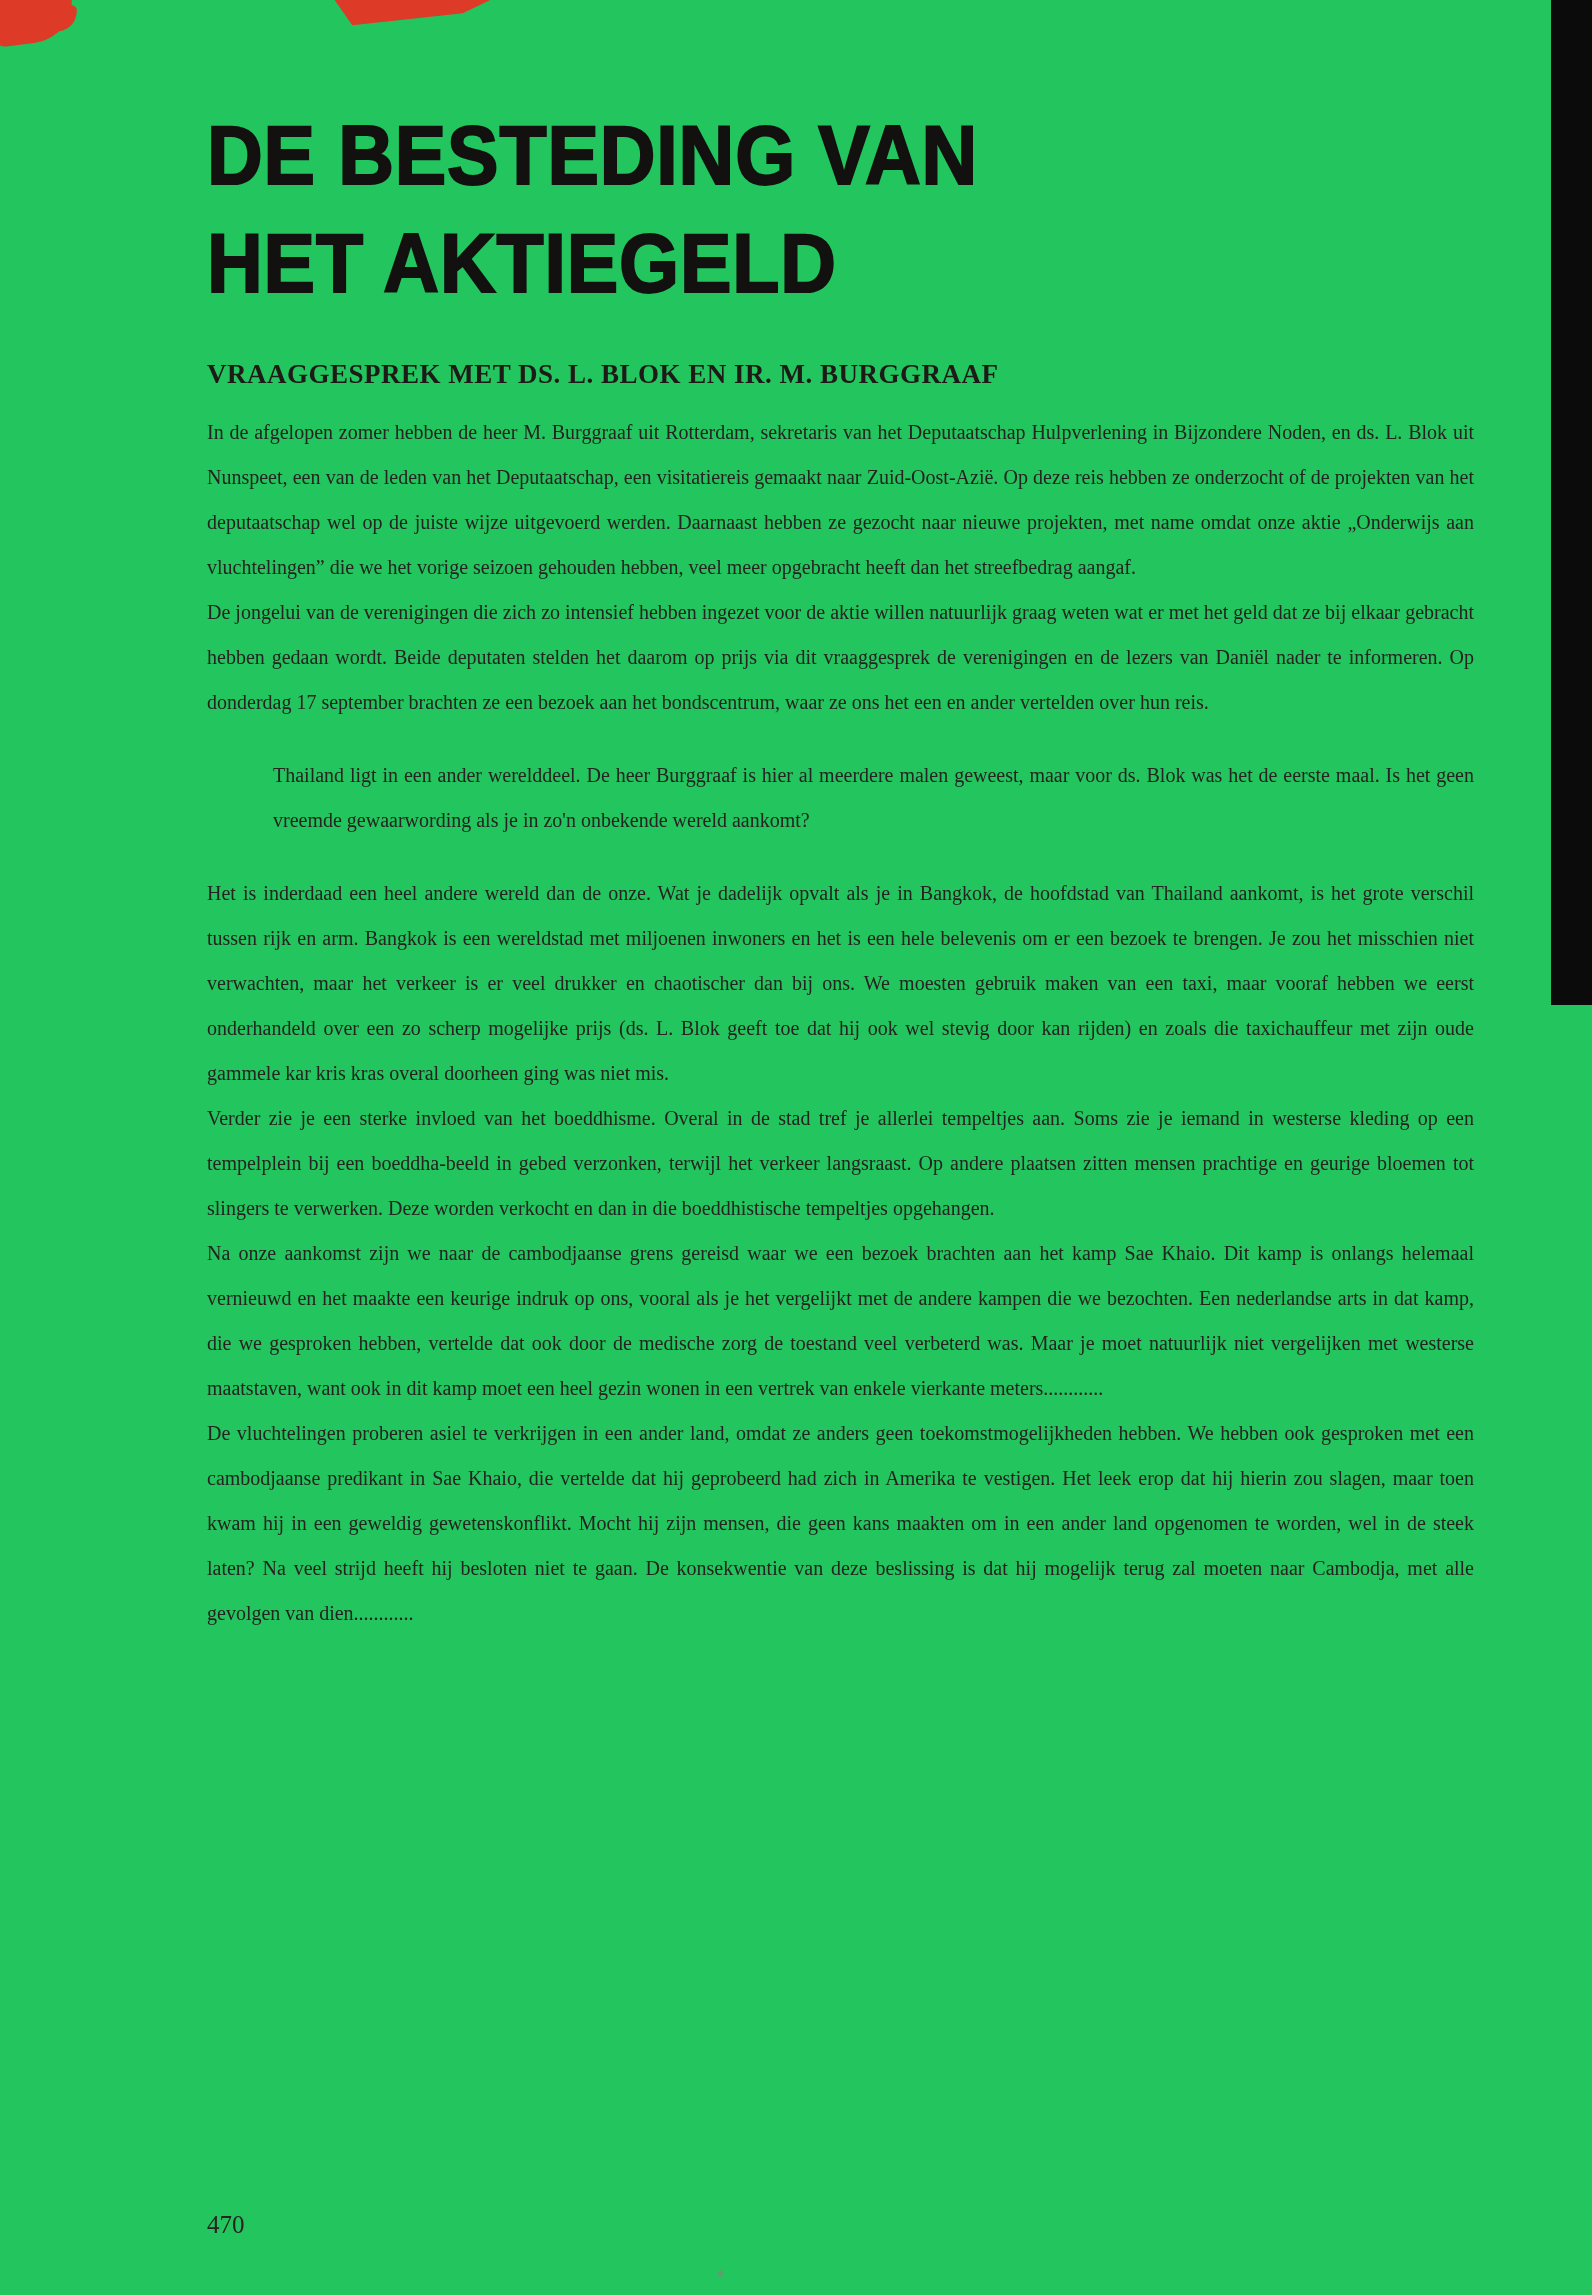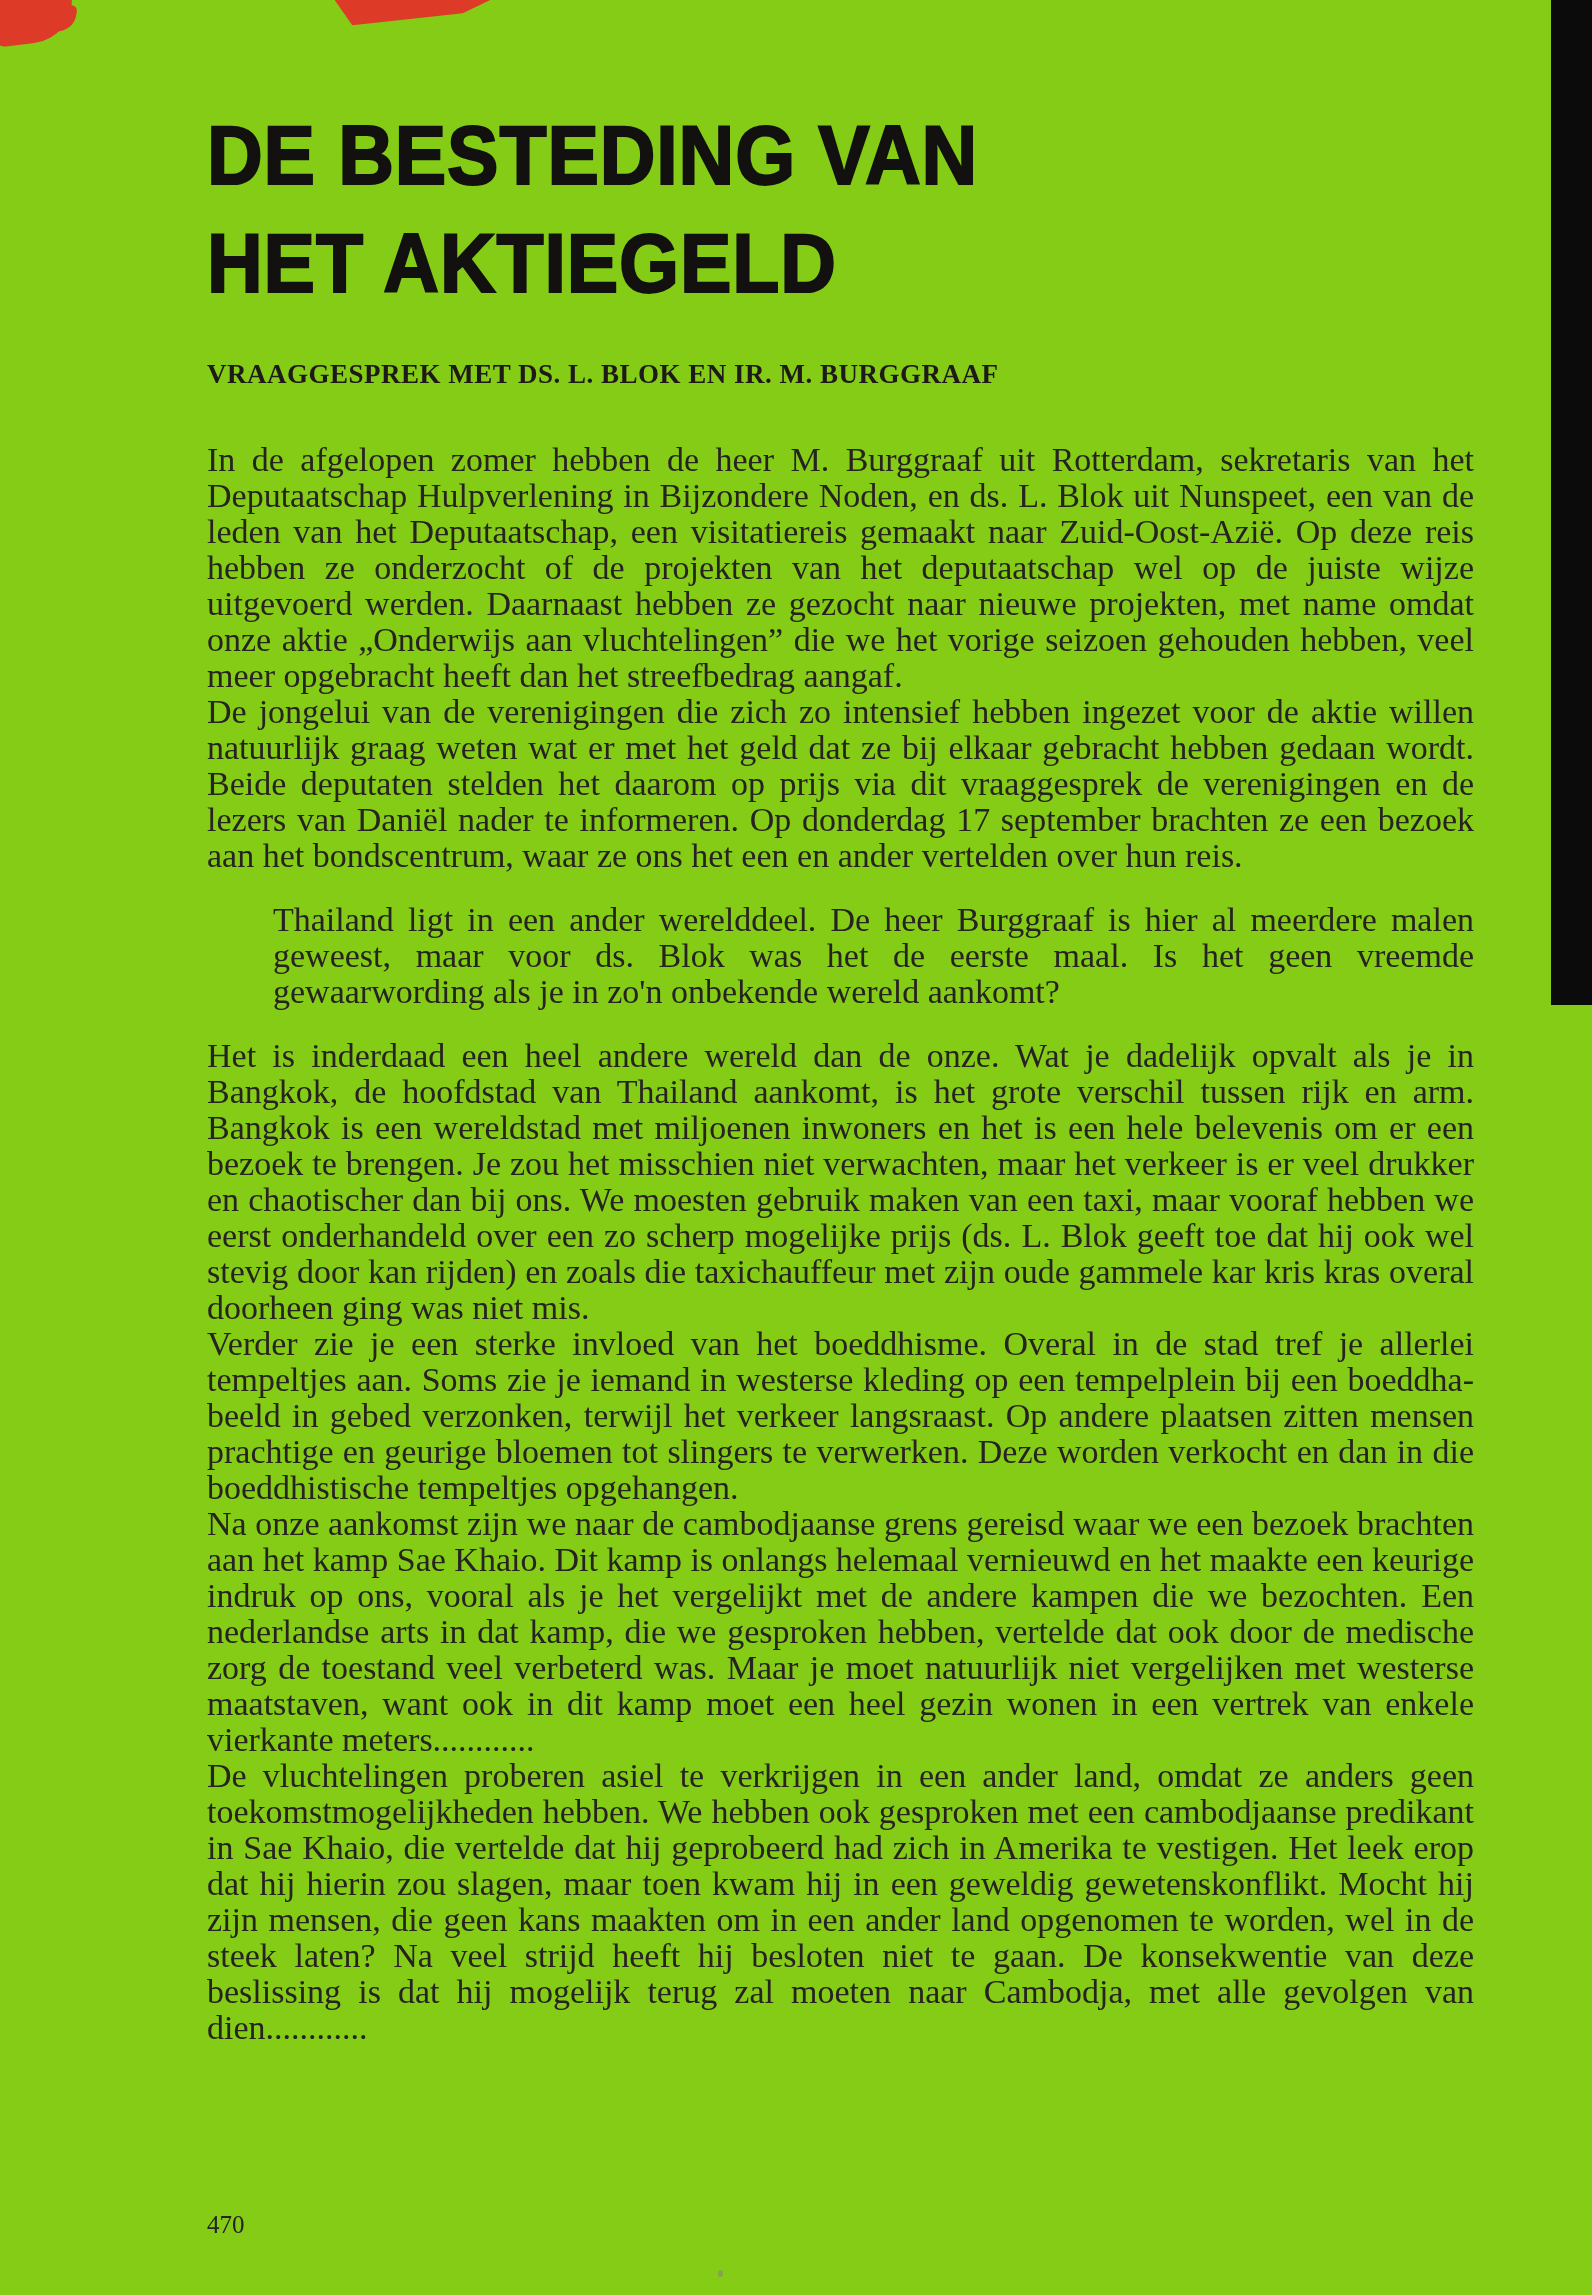--- a/index.html
+++ b/index.html
@@ -4,21 +4,21 @@
 <style>
   html, body {
     margin: 0;
     padding: 0;
     background: #f5f3ee;
   }
   .page {
     position: relative;
     width: 1592px;
     height: 2295px;
-    background: #84cc16;
+    background: #22c55e;
     overflow: hidden;
     font-family: "Liberation Serif", serif;
     color: #262320;
   }
   
   .black-bar {
     position: absolute;
     top: 0;
     right: 0;
     width: 41px;
@@ -87,23 +87,23 @@
   .title span { display: block; }
   .subtitle {
     margin-top: 41px;
     font-weight: bold;
     font-size: 27px;
     letter-spacing: 0.5px;
     text-align: left;
     color: #1d1a17;
   }
   .body-text {
-    margin-top: 52px;
-    font-size: 34px;
-    line-height: 36px;
+    margin-top: 20px;
+    font-size: 20px;
+    line-height: 45px;
     text-align: justify;
   }
   .para {
     margin: 0;
   }
   .question {
     margin: 28px 0 28px 66px;
     text-align: justify;
   }
   .page-number {

